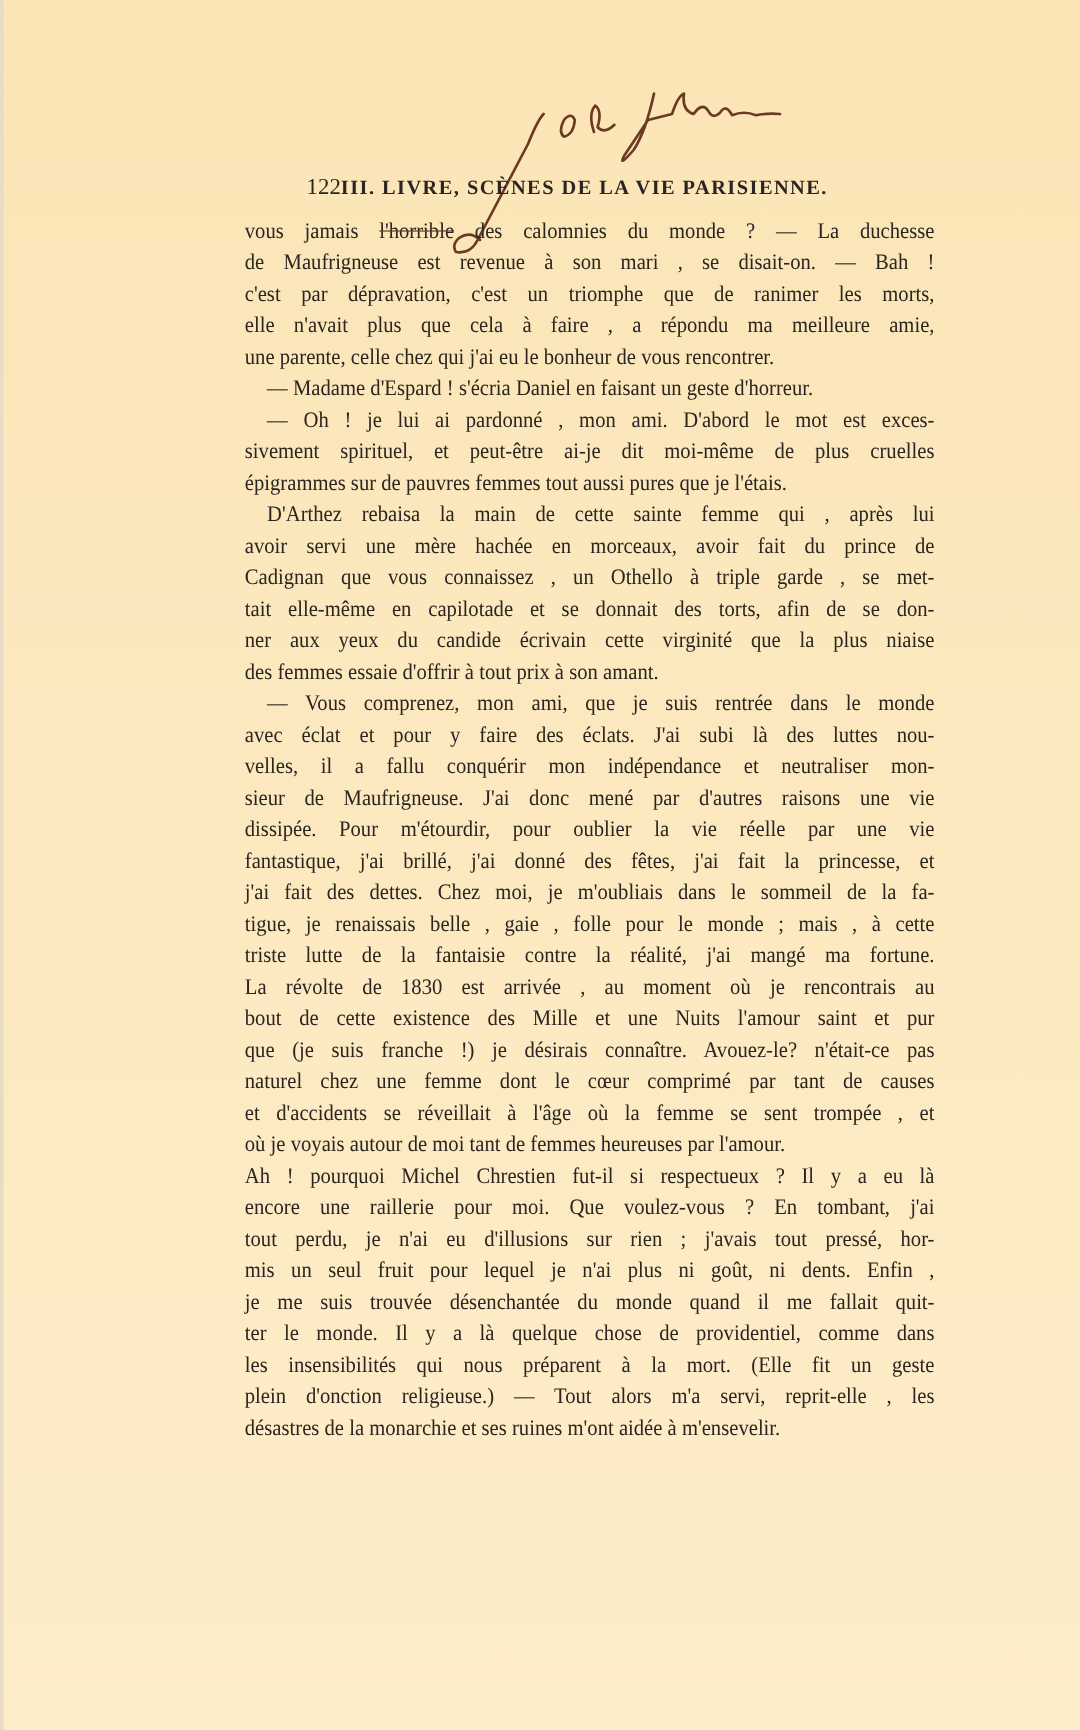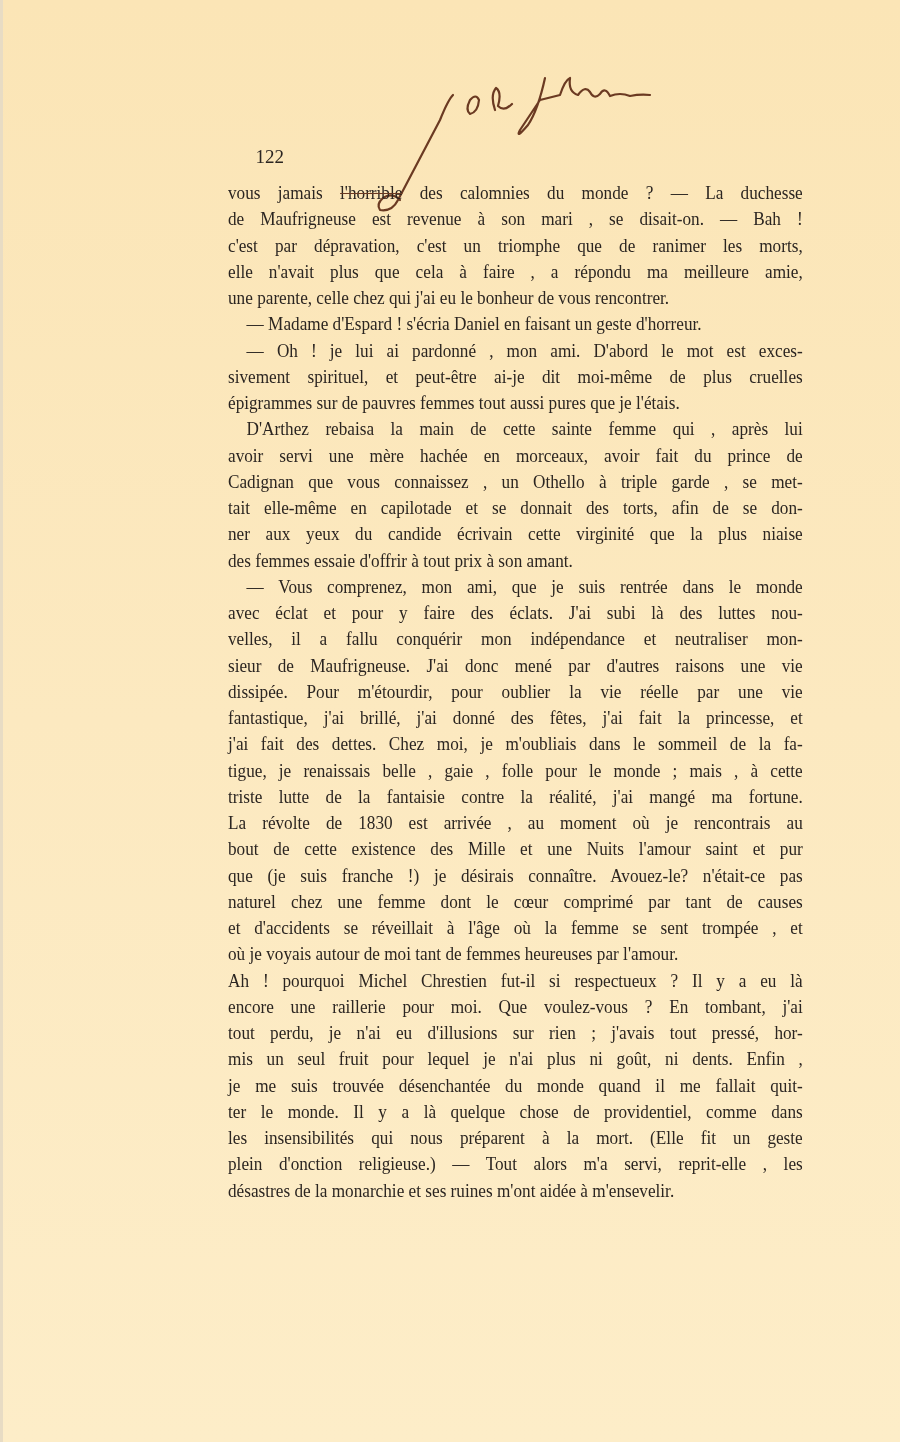--- a/index.html
+++ b/index.html
@@ -15,21 +15,21 @@
     position:absolute; left:0; top:0; width:900px; height:260px; pointer-events:none;
   }
   .header {
     position:absolute; left:212px; top:146px; width:575px; height:24px;
     font-size:17px; letter-spacing:1.2px; font-weight:bold;
     display:flex; align-items:baseline;
   }
   .page-number { font-weight:normal; font-size:19px; letter-spacing:0; width:72px;text-align:right; }
   .running-head { font-variant: small-caps; }
   .body-text {
-    position:absolute; left:228px; top:180px; width:575px;
+    position:absolute; left:204px; top:180px; width:575px;
   }
   .line {
     height:26.25px; line-height:26.25px; font-size:18.5px;
     text-align:justify; text-align-last:justify; white-space:nowrap;
     transform:scaleX(0.93); transform-origin:left center; width:618px;
   }
   .line.last { text-align-last:left; }
   .line.indent { padding-left:20px; width:598px; }
   .strike { text-decoration: line-through; text-decoration-color:#6b3a22; }
 </style>
@@ -42,20 +42,21 @@
   <g fill="none" stroke="#6b3a22" stroke-width="2.2" stroke-linecap="round" stroke-linejoin="round">
     <path d="M453 95 Q448 100 440 120 L398 200 Q392 212 380 210 Q376 204 383 198 Q392 192 400 200"></path>
     <path d="M470 100 Q465 110 470 114 Q478 112 479 100 Q476 93 470 100"></path>
     <path d="M495 110 Q490 95 496 88 Q502 92 498 106 Q504 112 512 104"></path>
     <path d="M545 78 Q538 110 528 125 Q515 140 520 130 Q528 118 540 100 L560 95 Q565 80 570 78 Q568 92 578 95 Q585 85 590 92 Q594 100 600 94 Q605 86 610 96 Q620 92 630 96 Q640 94 650 95"></path>
   </g>
 </svg>
 
 <div class="header">
   <span class="page-number">122</span>
+  <span class="running-head">III. LIVRE, SCÈNES DE LA VIE PARISIENNE.</span>
 </div>
 
 <div class="body-text" id="body">
     <div class="line"><span>vous jamais </span><span class="strike">l'horrible</span><span> des calomnies du monde ? — La duchesse</span></div>
     <div class="line">de Maufrigneuse est revenue à son mari , se disait-on. — Bah !</div>
     <div class="line">c'est par dépravation, c'est un triomphe que de ranimer les morts,</div>
     <div class="line">elle n'avait plus que cela à faire , a répondu ma meilleure amie,</div>
     <div class="line last">une parente, celle chez qui j'ai eu le bonheur de vous rencontrer.</div>
     <div class="line last indent">— Madame d'Espard ! s'écria Daniel en faisant un geste d'horreur.</div>
     <div class="line indent">— Oh ! je lui ai pardonné , mon ami. D'abord le mot est exces-</div>

